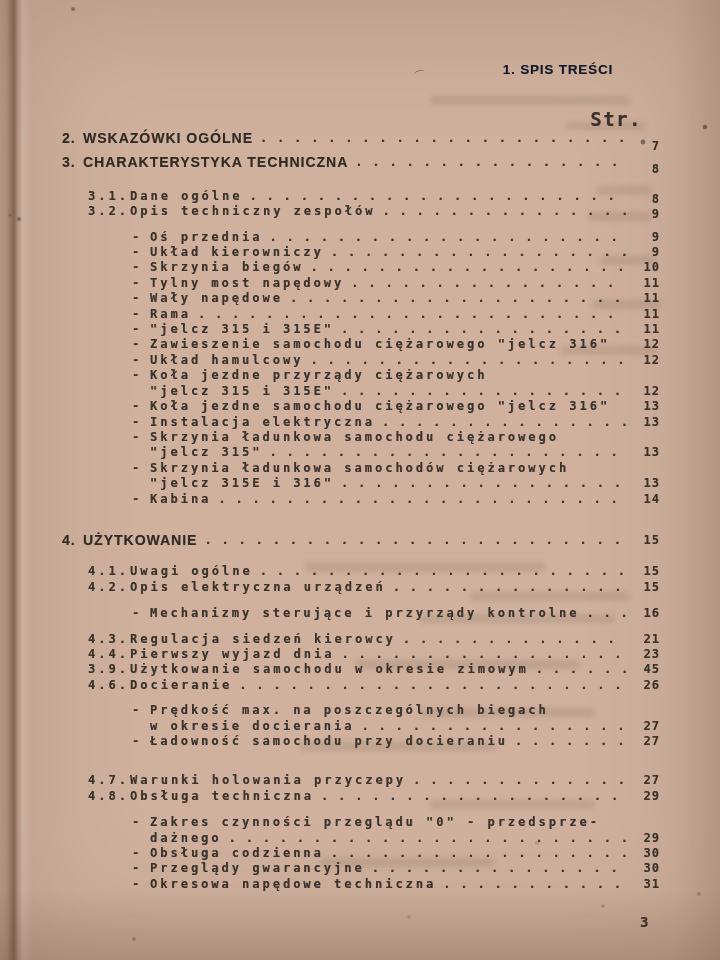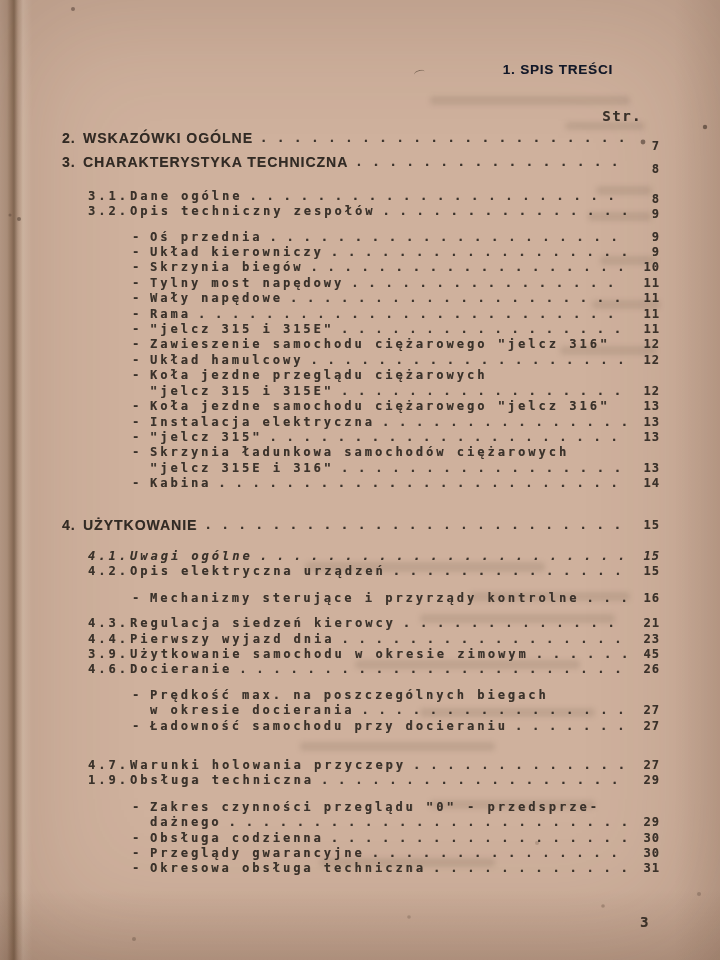--- a/index.html
+++ b/index.html
@@ -64,21 +64,21 @@
   
   .ink{color:#3a322b;text-shadow:0.3px 0.4px 0.6px rgba(56,46,38,0.45);}
   .title{
     position:absolute;left:0;top:62px;width:656px;text-align:right;
     font-family:"Liberation Sans",sans-serif;font-weight:bold;
     font-size:13.5px;letter-spacing:0.8px;color:#0f172a;
   }
   .title > span{display:inline-block;transform:translateX(-43px);}
   .str{
     position:absolute;top:108px;left:62px;width:580px;text-align:right;
-    font-size:14px;font-weight:bold;letter-spacing:1.5px;
+    font-size:19px;font-weight:bold;letter-spacing:1.5px;
   }
   .toc{position:absolute;left:62px;top:131px;width:598px;}
   .toc-entry{display:flex;line-height:15.4px;font-size:12px;font-weight:bold;letter-spacing:3px;}
   .num{flex:none;}
   .lvl0 .num{width:21px;}
   .lvl1{margin-left:26px;}  .lvl1 .num{width:42px;}
   .lvl2{margin-left:70px;}  .lvl2 .num{width:18px;}
   .body{flex:1;min-width:0;}
   .line{display:flex;white-space:nowrap;}
   .txt{flex:none;}
@@ -257,21 +257,21 @@
             <span class="txt">Układ hamulcowy</span>
             <span class="leader">. . . . . . . . . . . . . . . . . . . . . . . . . . . . . . . . . . . . . . . . . . . . . . . . . . . . . . . . . . . . </span>
             <span class="pg">12</span>
           </div>
         </div>
       </div>
       <div class="toc-entry lvl2">
         <span class="num">-</span>
         <div class="body">
           <div class="line">
-            <span class="txt">Koła jezdne przeglądu ciężarowych</span>
+            <span class="txt">Koła jezdne przyrządy ciężarowych</span>
           </div>
           <div class="line">
             <span class="txt">"jelcz 315 i 315E"</span>
             <span class="leader">. . . . . . . . . . . . . . . . . . . . . . . . . . . . . . . . . . . . . . . . . . . . . . . . . . . . . . . . . . . . </span>
             <span class="pg">12</span>
           </div>
         </div>
       </div>
       <div class="toc-entry lvl2">
         <span class="num">-</span>
@@ -290,20 +290,23 @@
             <span class="txt">Instalacja elektryczna</span>
             <span class="leader">. . . . . . . . . . . . . . . . . . . . . . . . . . . . . . . . . . . . . . . . . . . . . . . . . . . . . . . . . . . . </span>
             <span class="pg">13</span>
           </div>
         </div>
       </div>
       <div class="toc-entry lvl2">
         <span class="num">-</span>
         <div class="body">
           <div class="line">
+            <span class="txt">Skrzynia ładunkowa samochodu ciężarowego</span>
+          </div>
+          <div class="line">
             <span class="txt">"jelcz 315"</span>
             <span class="leader">. . . . . . . . . . . . . . . . . . . . . . . . . . . . . . . . . . . . . . . . . . . . . . . . . . . . . . . . . . . . </span>
             <span class="pg">13</span>
           </div>
         </div>
       </div>
       <div class="toc-entry lvl2">
         <span class="num">-</span>
         <div class="body">
           <div class="line">
@@ -329,21 +332,21 @@
       <div class="toc-entry lvl0 header" style="margin-top: 26px;">
         <span class="num">4.</span>
         <div class="body">
           <div class="line">
             <span class="txt">UŻYTKOWANIE</span>
             <span class="leader">. . . . . . . . . . . . . . . . . . . . . . . . . . . . . . . . . . . . . . . . . . . . . . . . . . . . . . . . . . . . </span>
             <span class="pg">15</span>
           </div>
         </div>
       </div>
-      <div class="toc-entry lvl1" style="margin-top: 16px; font-style: italic;">
+      <div class="toc-entry lvl1" style="margin-top: 16px;">
         <span class="num">4.1.</span>
         <div class="body">
           <div class="line">
             <span class="txt">Uwagi ogólne</span>
             <span class="leader">. . . . . . . . . . . . . . . . . . . . . . . . . . . . . . . . . . . . . . . . . . . . . . . . . . . . . . . . . . . . </span>
             <span class="pg">15</span>
           </div>
         </div>
       </div>
       <div class="toc-entry lvl1">
@@ -433,21 +436,21 @@
         <span class="num">4.7.</span>
         <div class="body">
           <div class="line">
             <span class="txt">Warunki holowania przyczepy</span>
             <span class="leader">. . . . . . . . . . . . . . . . . . . . . . . . . . . . . . . . . . . . . . . . . . . . . . . . . . . . . . . . . . . . </span>
             <span class="pg">27</span>
           </div>
         </div>
       </div>
       <div class="toc-entry lvl1">
-        <span class="num">1.9.</span>
+        <span class="num">4.8.</span>
         <div class="body">
           <div class="line">
             <span class="txt">Obsługa techniczna</span>
             <span class="leader">. . . . . . . . . . . . . . . . . . . . . . . . . . . . . . . . . . . . . . . . . . . . . . . . . . . . . . . . . . . . </span>
             <span class="pg">29</span>
           </div>
         </div>
       </div>
       <div class="toc-entry lvl2" style="margin-top: 11px;">
         <span class="num">-</span>
@@ -479,21 +482,21 @@
             <span class="txt">Przeglądy gwarancyjne</span>
             <span class="leader">. . . . . . . . . . . . . . . . . . . . . . . . . . . . . . . . . . . . . . . . . . . . . . . . . . . . . . . . . . . . </span>
             <span class="pg">30</span>
           </div>
         </div>
       </div>
       <div class="toc-entry lvl2">
         <span class="num">-</span>
         <div class="body">
           <div class="line">
-            <span class="txt">Okresowa obsługa techniczna</span>
+            <span class="txt">Okresowa napędowe techniczna</span>
             <span class="leader">. . . . . . . . . . . . . . . . . . . . . . . . . . . . . . . . . . . . . . . . . . . . . . . . . . . . . . . . . . . . </span>
             <span class="pg">31</span>
           </div>
         </div>
       </div>
     </div>
 
   <div class="folio ink">3</div>
 
   <div class="vignette"></div>

